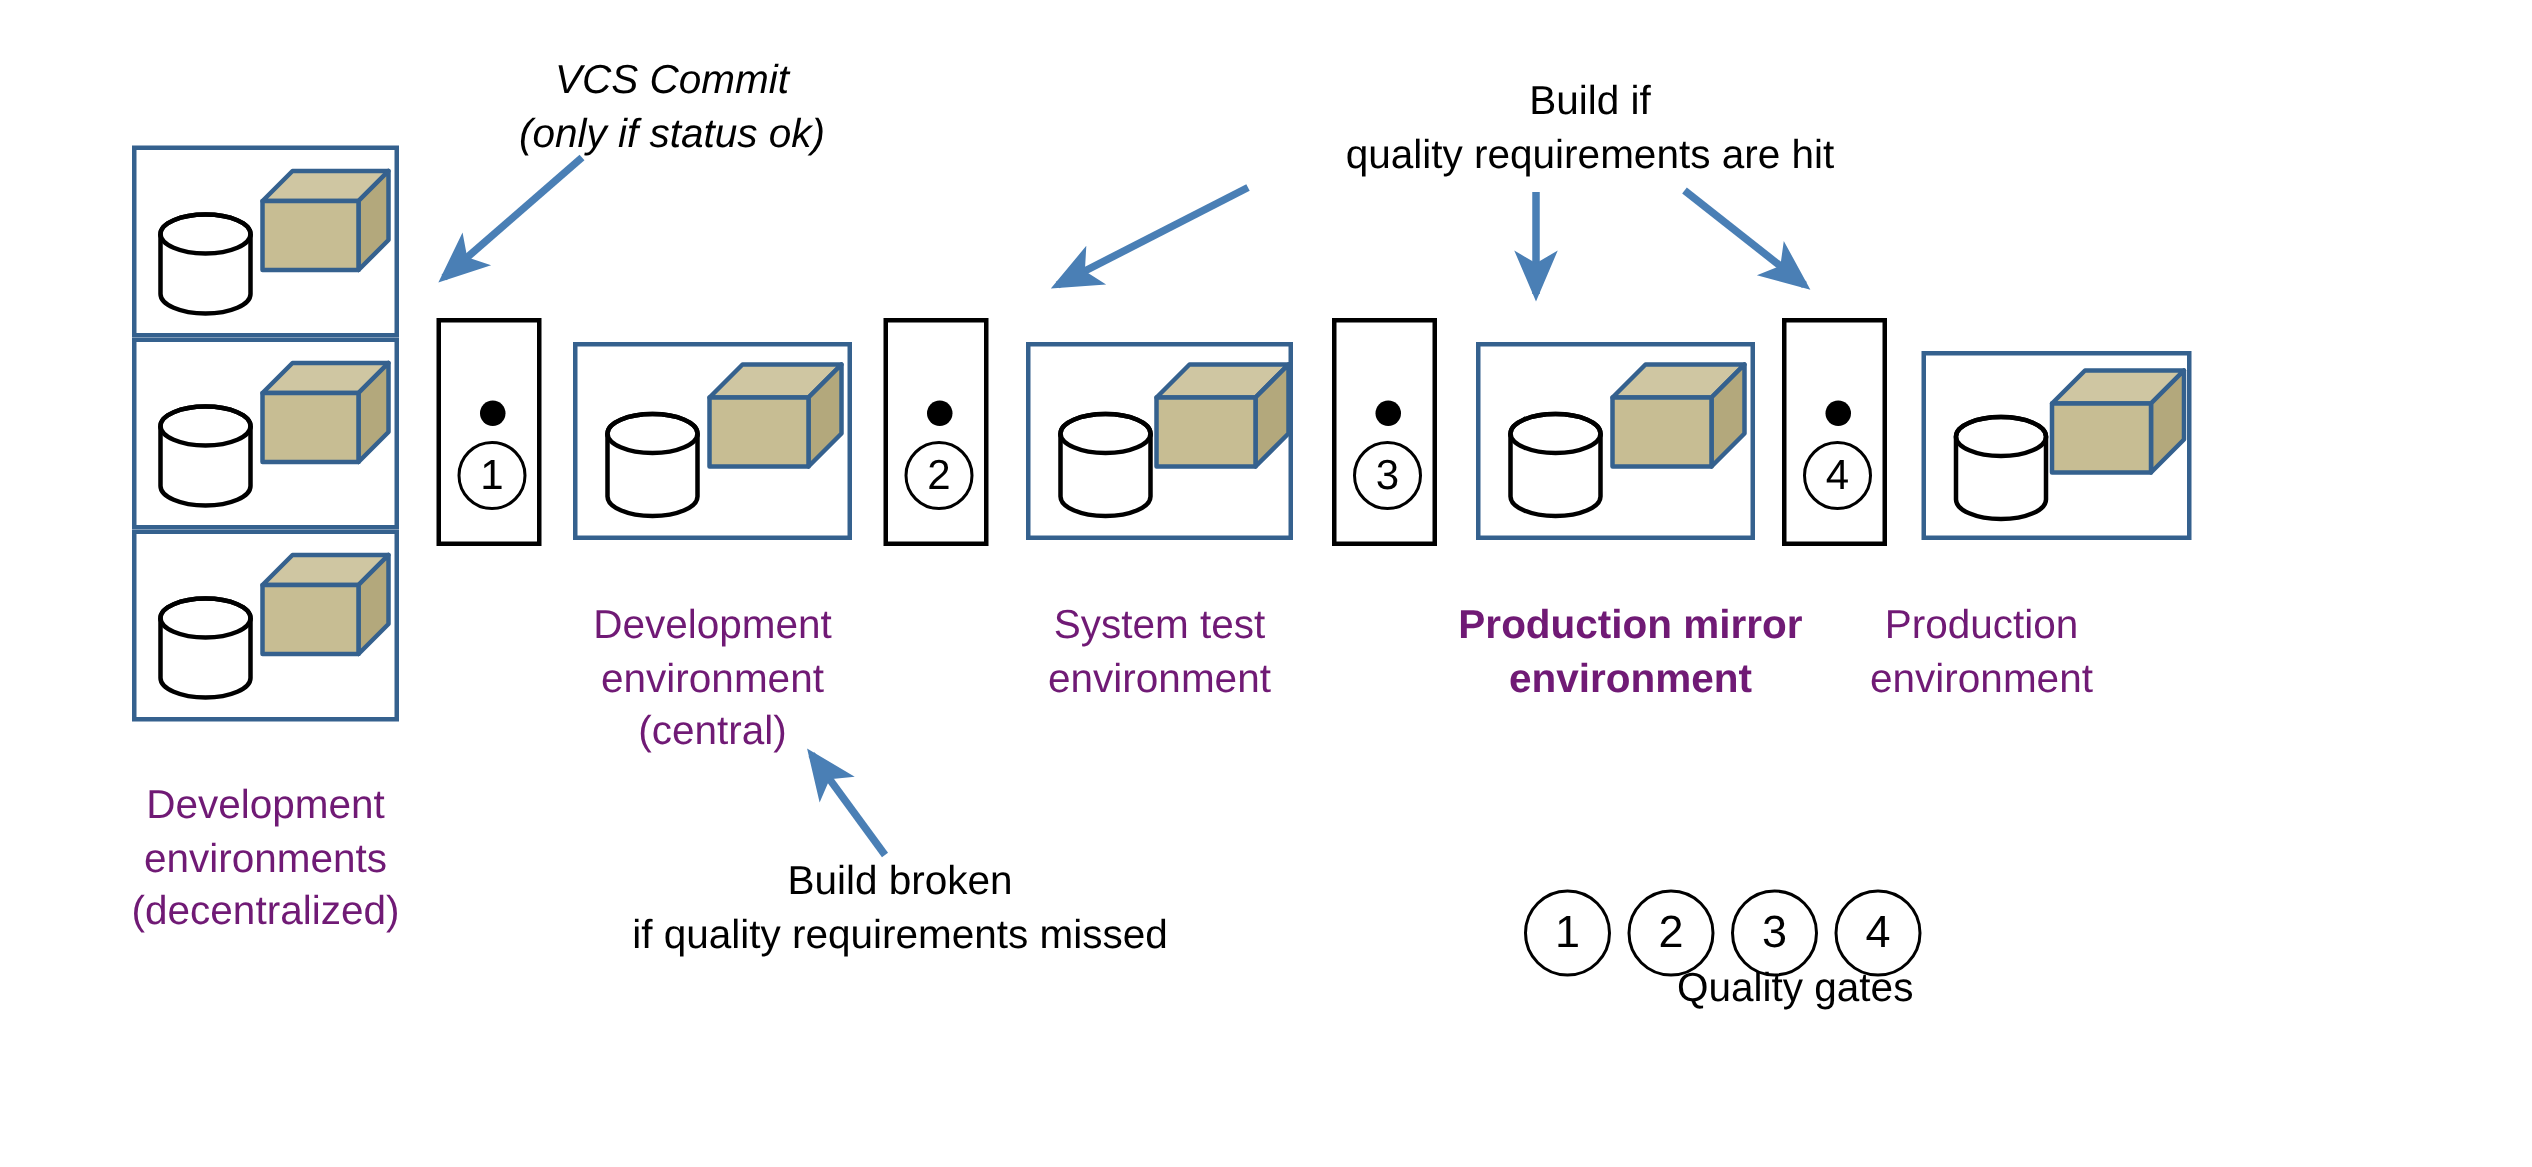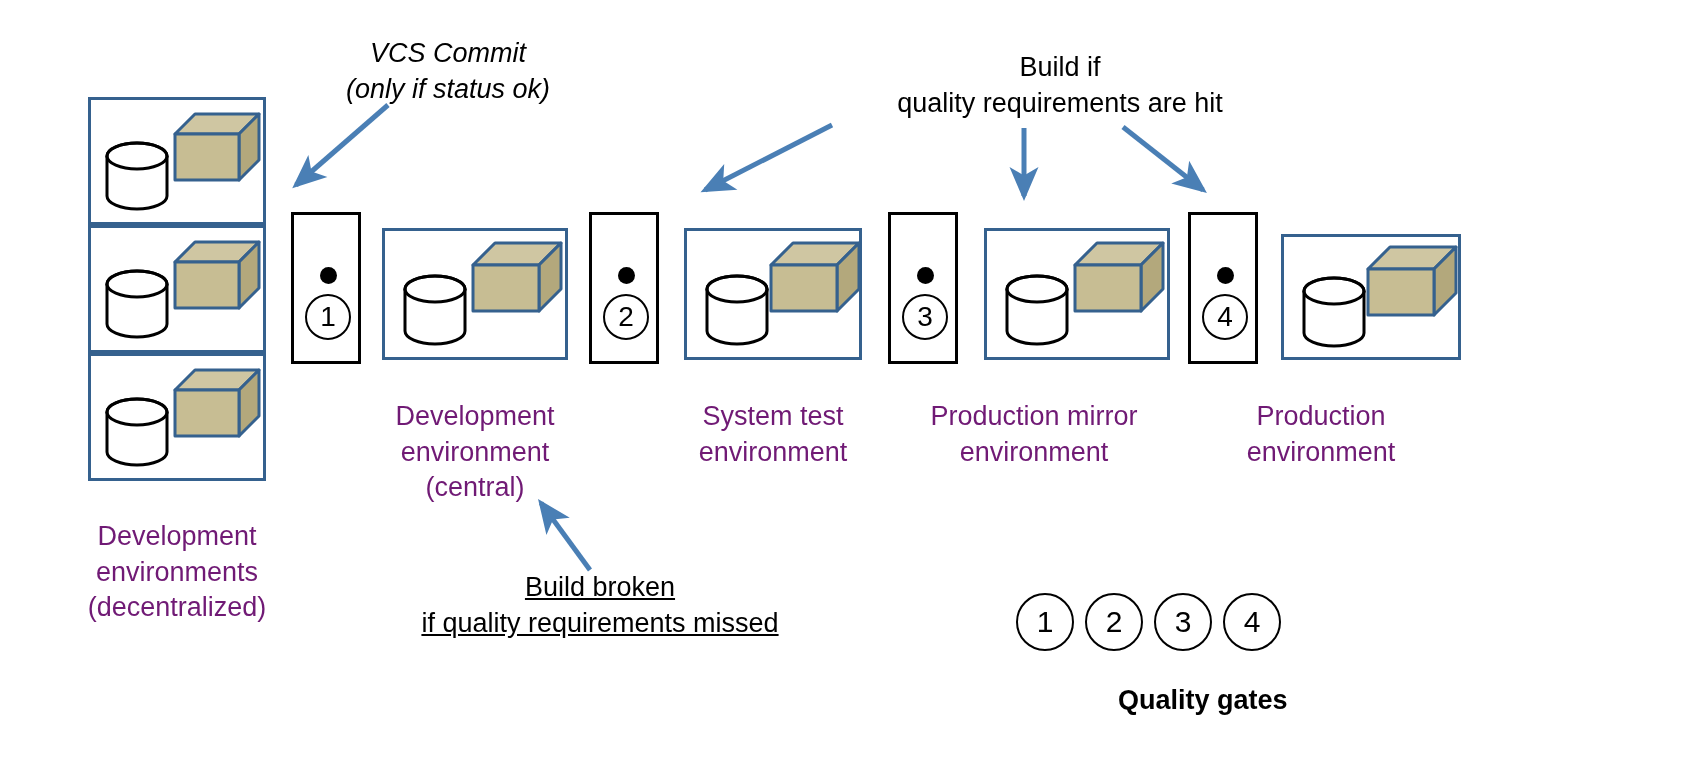--- a/index.html
+++ b/index.html
@@ -205,21 +205,21 @@
       <path d="M2,14 L2,56 A30,13 0 0 0 62,56 L62,14" fill="#ffffff" stroke="#000000" stroke-width="3"></path>
       <ellipse cx="32" cy="14" rx="30" ry="13" fill="none" stroke="#000000" stroke-width="3"></ellipse>
     </svg>
     <svg class="glyph" style="left:84px; top:8px;" width="96" height="80" viewBox="0 0 96 80">
       <polygon points="4,26 26,4 92,4 70,26" fill="#cfc6a2" stroke="#35618e" stroke-width="3" stroke-linejoin="round"></polygon>
       <polygon points="70,26 92,4 92,50 70,72" fill="#b3a87c" stroke="#35618e" stroke-width="3" stroke-linejoin="round"></polygon>
       <rect x="4" y="26" width="66" height="46" fill="#c7bd93" stroke="#35618e" stroke-width="3" stroke-linejoin="round"></rect>
     </svg>
   </div>
 
-  <div class="caption" style="left:900px; top:399px; width:268px;">Production mirror
+  <div class="caption" style="left:953px; top:399px; width:268px;font-weight:bold;">Production mirror
 environment</div>
 
   <div class="gate-box" style="left:1188px; top:212px; width:70px; height:152px;">
     <span class="gate-dot" style="left:26px; top:52px;"></span>
     <span class="gate-circle" style="left:11px; top:79px;">4</span>
   </div>
 
   <div class="env-box" style="left:1281px; top:234px; width:180px; height:126px;">
     <svg class="glyph" style="left:18px; top:40px;" width="64" height="74" viewBox="0 0 64 74">
       <ellipse cx="32" cy="14" rx="30" ry="13" fill="#ffffff" stroke="#000000" stroke-width="3"></ellipse>
@@ -235,21 +235,21 @@
 
   <div class="caption" style="left:1200px; top:399px; width:242px;">Production
 environment</div>
 
   <div class="annotation" style="left:318px; top:36px; width:260px;font-style:italic;">VCS Commit
 (only if status ok)</div>
 
   <div class="annotation" style="left:850px; top:50px; width:420px;">Build if
 quality requirements are hit</div>
 
-  <div class="annotation" style="left:390px; top:570px; width:420px;text-decoration:underline;">Build broken
+  <div class="annotation" style="left:390px; top:570px; width:420px;">Build broken
 if quality requirements missed</div>
 
   <svg class="arrow-layer" style="left:0; top:0;" width="1688" height="778" viewBox="0 0 1688 778">
     <defs>
       <marker id="ahead" markerWidth="9" markerHeight="9" refX="6.2" refY="3.2" orient="auto" markerUnits="strokeWidth">
         <path d="M0.4,0.3 L7.2,3.2 L0.4,6.1 L2.1,3.2 Z" fill="#4a7fb5"></path>
       </marker>
     </defs>
 
     <line x1="388" y1="105" x2="296" y2="185" stroke="#4a7fb5" stroke-width="5" marker-end="url(#ahead)"></line>
@@ -261,15 +261,15 @@
     <line x1="1123" y1="127" x2="1203" y2="190" stroke="#4a7fb5" stroke-width="5" marker-end="url(#ahead)"></line>
 
     <line x1="590" y1="570" x2="541" y2="503" stroke="#4a7fb5" stroke-width="5" marker-end="url(#ahead)"></line>
   </svg>
 
   <span class="legend-circle" style="left:1016px; top:593px;">1</span>
   <span class="legend-circle" style="left:1085px; top:593px;">2</span>
   <span class="legend-circle" style="left:1154px; top:593px;">3</span>
   <span class="legend-circle" style="left:1223px; top:593px;">4</span>
 
-  <div class="legend-label" style="left:1118px; top:683px; width:290px; text-align:left;font-weight:bold;">Quality gates</div>
+  <div class="legend-label" style="left:1118px; top:641px; width:290px; text-align:left;">Quality gates</div>
 
 </div>
 
 </body></html>

